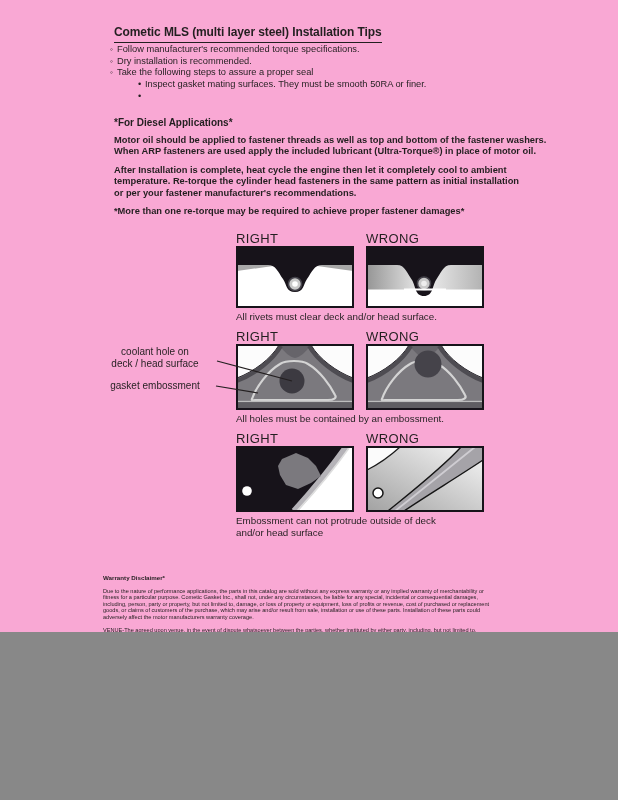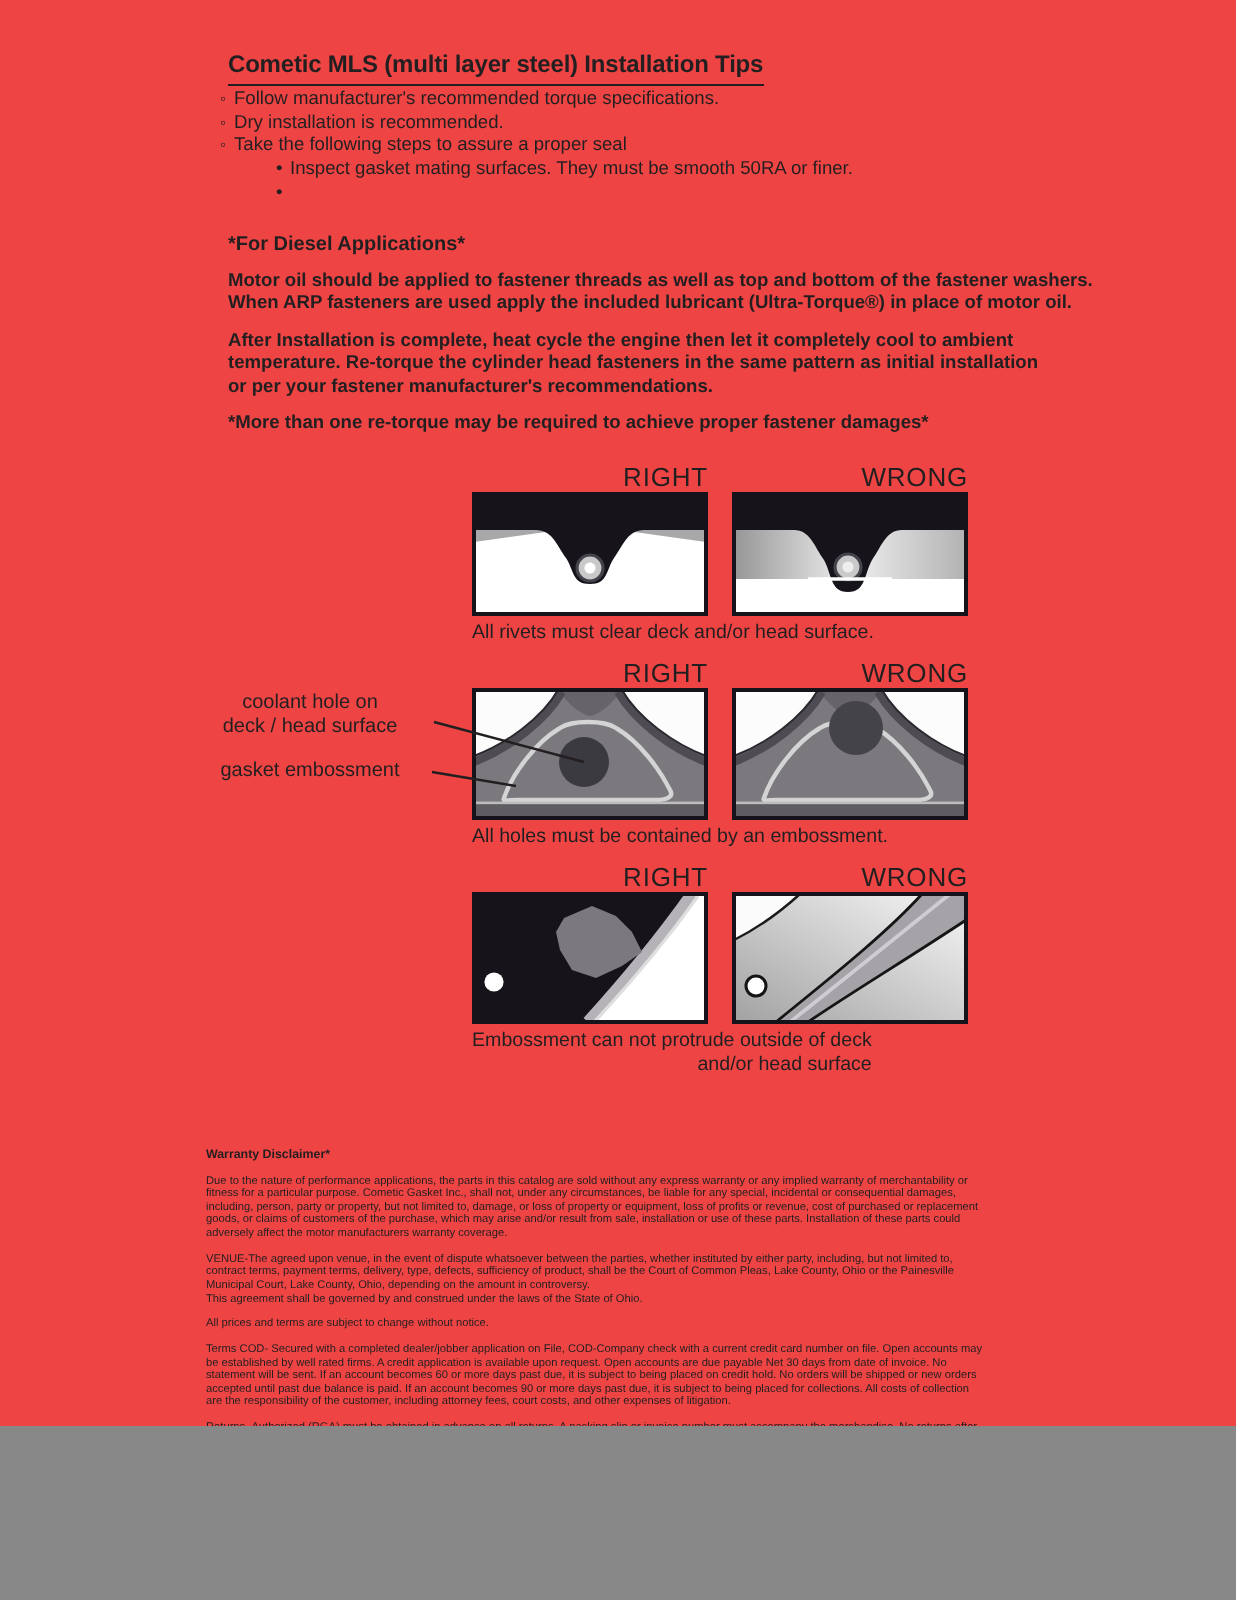--- a/index.html
+++ b/index.html
@@ -1,39 +1,39 @@
 <!DOCTYPE html>
 <html><head>
 <meta charset="utf-8">
 <style>
   html,body{margin:0;padding:0;background:#888;}
   .page{
-    position:relative;width:618px;height:713px;background:#ef4444;
+    position:relative;width:618px;height:632px;background:#f9a8d4;
     font-family:"Liberation Sans",sans-serif;color:#231f20;overflow:hidden;
     margin:0 auto;
   }
   .abs{position:absolute;}
   
   .title{
     left:114px;top:25px;font-size:12px;font-weight:bold;letter-spacing:-0.1px;
     border-bottom:1.4px solid #231f20;padding-bottom:2.5px;white-space:nowrap;
   }
   .tips{left:110px;top:44px;width:460px;font-size:9.3px;line-height:11.7px;}
   .tip-row{display:flex;}
   .tip-row .marker{width:7px;flex:none;font-size:8.5px;}
   .tip-row.sub{padding-left:28px;}
   .tip-row.sub .marker{font-size:9.3px;}
   
   .diesel{left:114px;top:117px;width:440px;font-size:9.3px;line-height:11.7px;}
   .diesel h3{margin:0 0 6px 0;font-size:10px;font-weight:bold;}
   .diesel p{margin:0 0 6.5px 0;white-space:pre-line;font-weight:bold;}
   .diesel .note{margin-top:0.5px;}
   
-  .fig-label{width:118px;text-align:right;font-size:13px;letter-spacing:0.4px;line-height:14px;}
-  .fig-caption{font-size:9.8px;line-height:11.5px;white-space:pre-line;text-align:right;}
+  .fig-label{width:118px;text-align:left;font-size:13px;letter-spacing:0.4px;line-height:14px;}
+  .fig-caption{font-size:9.8px;line-height:11.5px;white-space:pre-line;}
   .figbox{display:block;}
   .callout{font-size:10px;line-height:11.5px;text-align:center;white-space:pre-line;width:118px;}
   .callout-lines{left:0;top:0;width:618px;height:800px;pointer-events:none;}
   
   .warranty{left:103px;top:575px;width:430px;font-size:5.6px;line-height:6.6px;}
   .warranty h4{margin:0 0 6px 0;font-size:6.2px;font-weight:bold;}
   .warranty p{margin:0 0 6.2px 0;white-space:pre-line;}
   
   .pagenum{left:388px;top:782px;font-size:13px;letter-spacing:0.2px;}
 </style>

